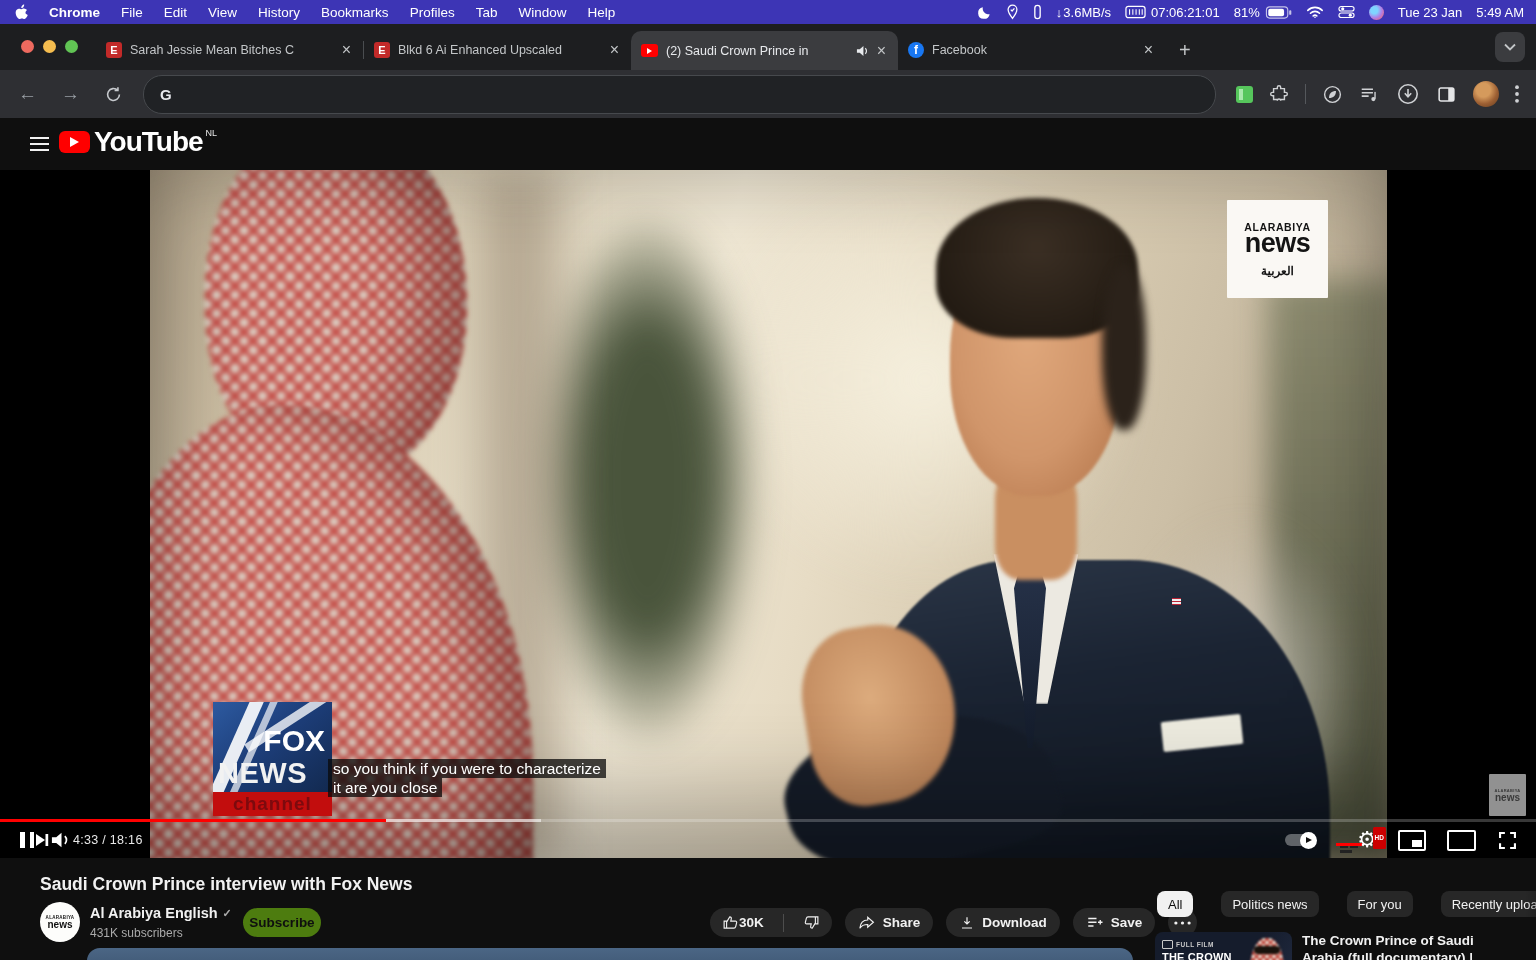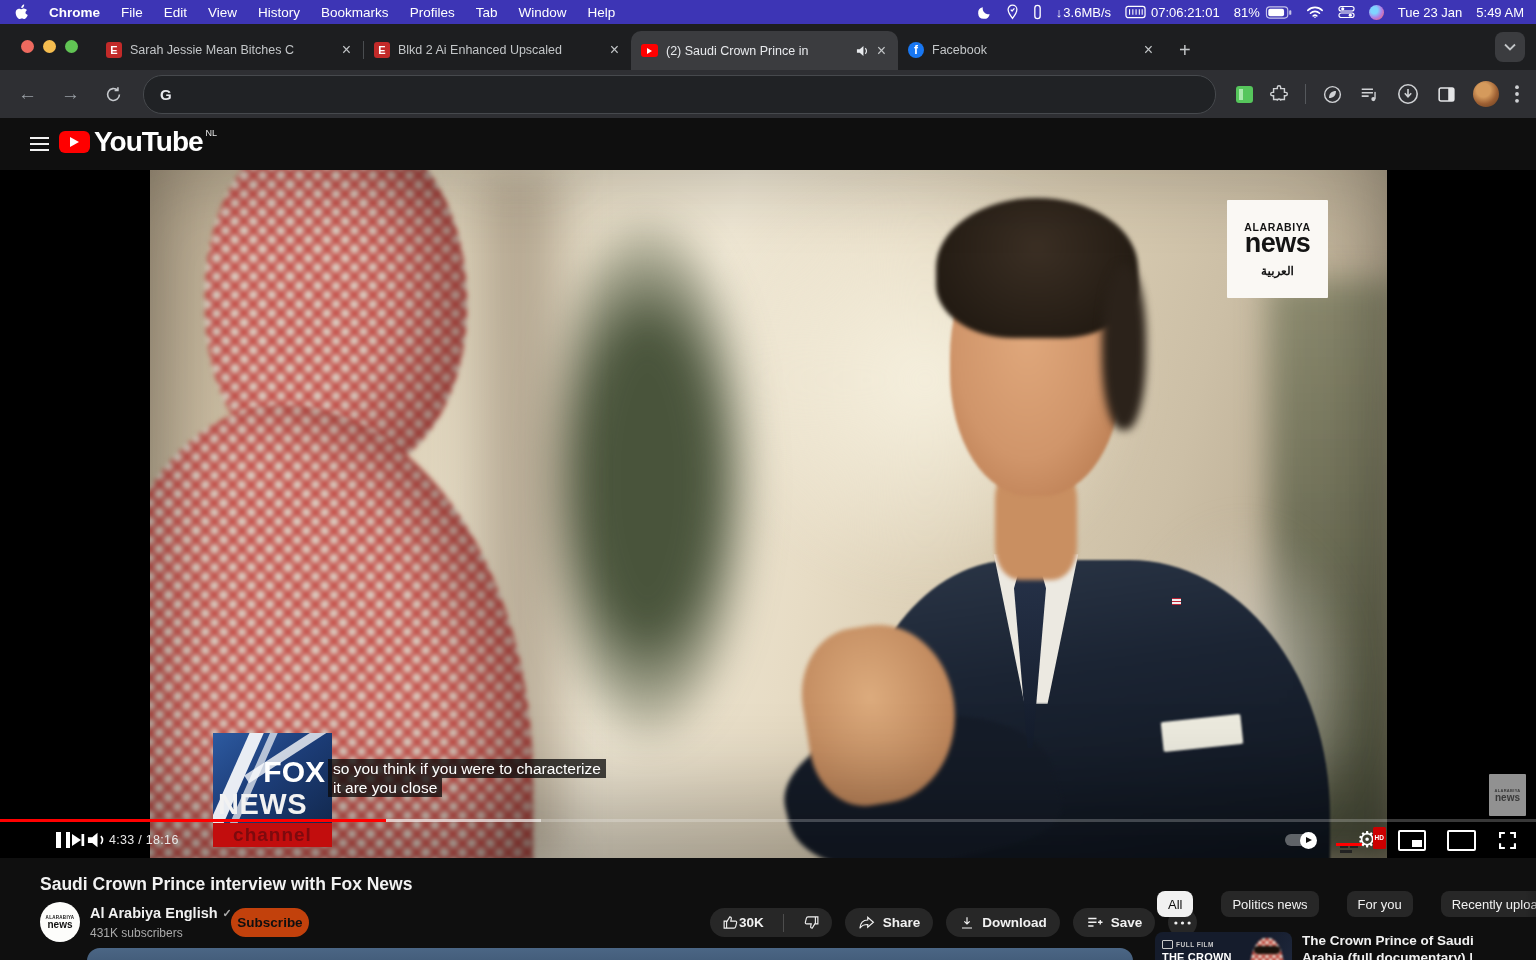--- a/index.html
+++ b/index.html
@@ -119,42 +119,42 @@
   .alarabiya{left:1077px;top:30px;width:101px;height:98px;background:#faf8f4;border-radius:1px;
         display:flex;flex-direction:column;align-items:center;justify-content:center;color:#141414;}
   .ala1{font-size:10.5px;font-weight:600;letter-spacing:.6px;}
   .ala2{font-size:27px;font-weight:800;margin-top:-5px;letter-spacing:-.5px;}
   .ala3{font-size:12px;margin-top:5px;font-weight:bold;}
   .watermark{left:1489px;top:604px;width:37px;height:42px;background:rgba(170,170,170,.85);border-radius:1px;
         display:flex;flex-direction:column;align-items:center;justify-content:center;color:#3a3a3a;}
   .wm1{font-size:4px;font-weight:600;letter-spacing:.3px;}
   .wm2{font-size:10px;font-weight:800;margin-top:-1px;}
 
-  .foxlogo{left:63px;top:563px;width:119px;height:82px;z-index:3;}
+  .foxlogo{left:63px;top:532px;width:119px;height:82px;z-index:3;}
   .fox-main{position:relative;width:119px;height:90px;overflow:hidden;
         background:linear-gradient(140deg,#2d5aa0 0%,#1d3e7a 45%,#12294f 100%);}
   .beam{position:absolute;background:rgba(255,255,255,.9);}
   .beam.b1{left:16px;top:-20px;width:13px;height:135px;transform:rotate(24deg);}
   .beam.b2{left:38px;top:-24px;width:7px;height:135px;transform:rotate(24deg);opacity:.75;}
   .beam.b3{left:26px;top:16px;width:95px;height:9px;transform:rotate(-33deg);opacity:.85;}
   .fox-line1{position:absolute;right:7px;top:22px;font-size:30px;font-weight:800;color:#fff;letter-spacing:0;}
   .fox-line2{position:absolute;left:5px;bottom:2px;font-size:29px;font-weight:800;color:#f2f2f2;letter-spacing:.5px;}
   .fox-banner{width:119px;height:24px;background:#c20d0d;display:flex;align-items:center;justify-content:center;
         font-size:19px;font-weight:800;color:#7d0a0e;letter-spacing:1px;}
 
   .captions{left:178px;top:589px;z-index:4;font-size:15.5px;line-height:19px;color:#fff;}
   .cap{display:table;background:rgba(10,10,10,.75);padding:0 5px;}
 
   .progress{left:0;top:649px;width:1536px;height:3px;background:rgba(255,255,255,.22);z-index:5;}
   .buffer{position:absolute;left:0;top:0;height:3px;width:35.2%;background:rgba(255,255,255,.55);}
   .played{position:absolute;left:0;top:0;height:3px;width:25.1%;background:#f00;}
   .controls{position:absolute;left:0;bottom:0;width:1536px;height:36px;display:flex;align-items:center;z-index:6;}
   .pause{display:flex;gap:5px;margin-left:20px;}
   .pause i{display:block;width:4.5px;height:16px;background:#fff;}
-  .c-left{display:flex;align-items:center;padding-left:36px;}
+  .c-left{display:flex;align-items:center;}
   .timecode{font-size:12.5px;color:#e8e8e8;letter-spacing:.3px;}
   .c-right{margin-left:auto;display:flex;align-items:center;gap:21px;padding-right:18px;}
   .autoplay{width:30px;height:12px;border-radius:7px;background:rgba(255,255,255,.35);position:relative;}
   .autoplay i{position:absolute;right:-2px;top:-2.5px;width:17px;height:17px;border-radius:50%;background:#fff;
         display:flex;align-items:center;justify-content:center;}
   .autoplay i b{display:block;width:0;height:0;border-left:6px solid #111;border-top:3.5px solid transparent;border-bottom:3.5px solid transparent;}
   .ccicon{width:26px;height:18px;background:#fff;border-radius:3px;position:relative;}
   .ccicon:before{content:"";position:absolute;left:4px;top:5px;width:8px;height:3px;background:#222;}
   .ccicon:after{content:"";position:absolute;left:14px;top:5px;width:8px;height:3px;background:#222;}
   .ccicon .l2{position:absolute;left:4px;top:10px;width:12px;height:3px;background:#222;}
@@ -170,21 +170,21 @@
   
   .info{position:absolute;top:858px;left:0;width:1536px;height:102px;background:#0f0f0f;}
   .vtitle{position:absolute;left:40px;top:16px;font-size:17.5px;font-weight:bold;color:#f1f1f1;}
   .ch-avatar{position:absolute;left:40px;top:44px;width:40px;height:40px;border-radius:50%;background:#fdfdfb;
         display:flex;flex-direction:column;align-items:center;justify-content:center;color:#111;}
   .cha1{font-size:4.5px;font-weight:600;letter-spacing:.3px;}
   .cha2{font-size:10px;font-weight:800;margin-top:-1px;}
   .ch-name{position:absolute;left:90px;top:47px;font-size:14.5px;font-weight:600;color:#f1f1f1;display:flex;align-items:center;gap:5px;}
   .verified{font-size:11px;color:#aaa;}
   .ch-subs{position:absolute;left:90px;top:68px;font-size:12px;color:#aaa;}
-  .subscribe{position:absolute;left:231px;top:50px;width:78px;height:29px;border-radius:15px;background:#c2410c;
+  .subscribe{position:absolute;left:243px;top:50px;width:78px;height:29px;border-radius:15px;background:#4d7c0f;
         color:#0f0f0f;font-size:13.5px;font-weight:600;display:flex;align-items:center;justify-content:center;}
   .actions{position:absolute;left:710px;top:50px;display:flex;align-items:center;gap:13px;}
   .pill{height:29px;border-radius:15px;background:#272727;display:flex;align-items:center;color:#f1f1f1;
         font-size:13.5px;font-weight:600;padding:0 13px;gap:7px;}
   .likepill{padding:0;}
   .like-half{display:flex;align-items:center;padding:0 12px;}
   .pill-div{width:1px;height:18px;background:#4d4d4d;}
   .morebtn{width:29px;height:29px;border-radius:50%;background:#272727;display:flex;align-items:center;justify-content:center;}
   .descbox{position:absolute;left:87px;top:90px;width:1046px;height:30px;border-radius:13px 13px 0 0;
         background:linear-gradient(180deg,#4b6685,#3a526d);}
@@ -306,21 +306,21 @@
   </div>
   <div class="tabs">
     <div class="tab">
       <span class="fav-e">E</span>
       <span class="ttl">Sarah Jessie Mean Bitches C</span>
       <span class="tclose">×</span>
     </div>
     <div class="tab-div"></div>
     <div class="tab">
       <span class="fav-e">E</span>
-      <span class="ttl">Blkd 2 Ai Enhanced Upscaled</span>
+      <span class="ttl">Blkd 6 Ai Enhanced Upscaled</span>
       <span class="tclose">×</span>
     </div>
     <div class="tab active">
       <span class="fav-yt">
           <i></i>
         </span>
       <span class="ttl">(2) Saudi Crown Prince in</span>
       <span style="margin-right:6px;">
         <svg width="13" height="12" viewBox="0 0 14 12" fill="#e8eaed">
             <path d="M1 4h3l4-3.5v11L4 8H1z"></path>

